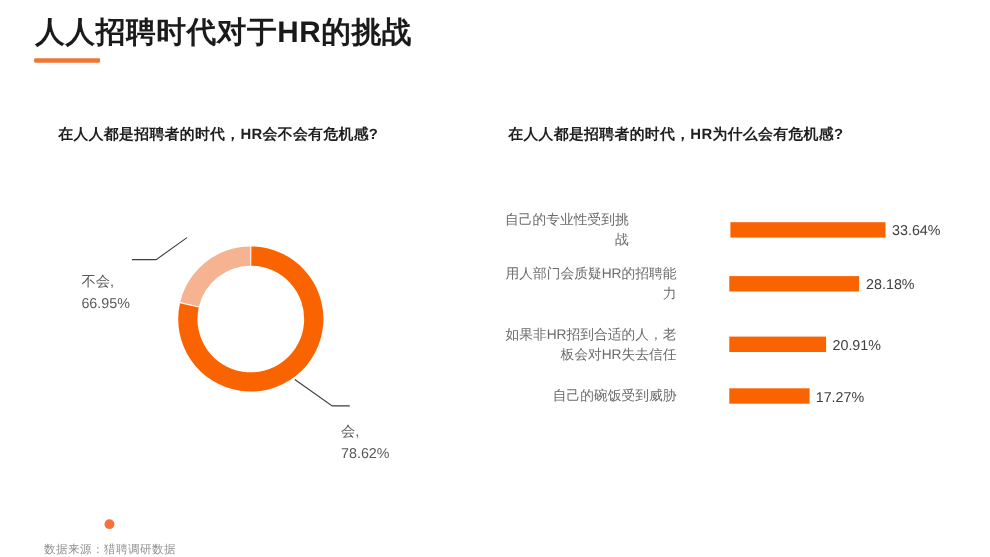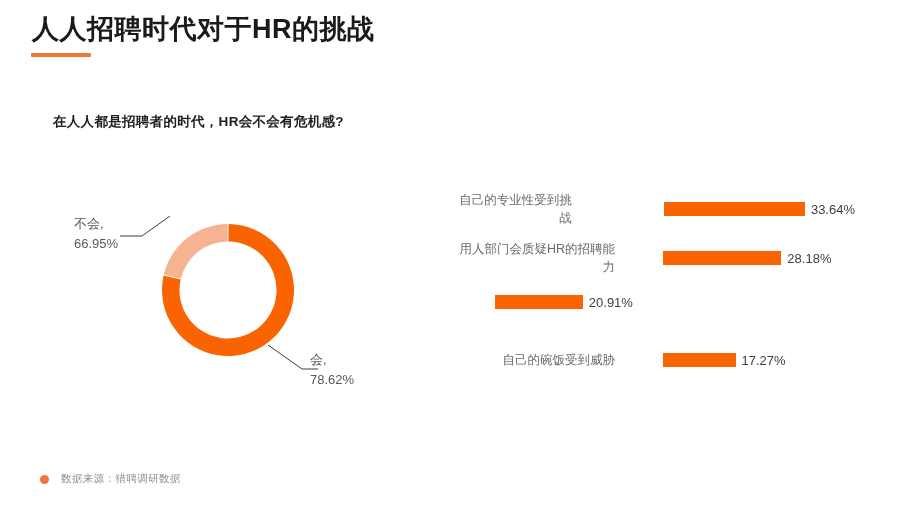--- a/index.html
+++ b/index.html
@@ -66,21 +66,21 @@
 
   .donut-label {
     position: absolute;
     font-size: 13px;
     color: #595959;
     line-height: 1.55;
     white-space: nowrap;
   }
   #label-no  { left: 74px;  top: 214px; text-align: left; }
   #label-yes { left: 310px; top: 350px; text-align: left; }
-  .donut-label .lbl-name { display: block; }
+  .donut-label .lbl-name { display: block; margin-top: 32px; }
   .donut-label .lbl-val  { display: block; }
 
   
   .leader { position: absolute; overflow: visible; }
   #leader-no  { left: 120px; top: 214px; }
   #leader-yes { left: 268px; top: 345px; }
 
   
   #bar-chart {
     position: absolute;
@@ -125,20 +125,21 @@
   }
 
   
   #footer {
     position: absolute;
     left: 40px;
     top: 472px;
     display: flex;
     align-items: center;
     gap: 12px;
+    flex-direction: column;
   }
   #footer-dot {
     width: 9px;
     height: 9px;
     border-radius: 50%;
     background: #f7713a;
     flex: 0 0 auto;
   }
   #footer-text {
     font-size: 10.5px;
@@ -149,20 +150,21 @@
 </style>
 </head>
 <body>
 
 <div id="slide">
 
   <div class="page-title">人人招聘时代对于HR的挑战</div>
   <div class="title-rule"></div>
 
   <div class="panel-subtitle" id="subtitle-left">在人人都是招聘者的时代，HR会不会有危机感?</div>
+  <div class="panel-subtitle" id="subtitle-right">在人人都是招聘者的时代，HR为什么会有危机感?</div>
 
   <div id="donut-wrap">
     <svg id="donut-svg" width="134" height="134" viewBox="0 0 134 134">
       <g id="donut-slices">
           <path d="M 67.51835745865495 1.0020355954438855 A 66 66 0 1 1 2.58497379709776 52.62278193531804 L 19.664715593321837 56.43492308883219 A 48.5 48.5 0 1 0 67.3809141931025 18.5014958542277 Z" fill="#fa6400"></path>
           <path d="M 2.818748045227366 51.61276836081311 A 66 66 0 0 1 66.48164254134507 1.0020355954438855 L 66.61908580689752 18.5014958542277 A 48.5 48.5 0 0 0 19.83650424535648 55.692716143930845 Z" fill="#f5b391"></path>
         </g>
     </svg>
   </div>
 
@@ -191,20 +193,21 @@
         </div>
       </div>
       <div class="bar-row" style="top: 52px; justify-content: center;">
         <div class="bar-cat">用人部门会质疑HR的招聘能力</div>
         <div class="bar-track">
           <div class="bar-fill" style="width: 118.356px; background: rgb(250, 100, 0);"></div>
           <span class="bar-value">28.18%</span>
         </div>
       </div>
       <div class="bar-row" style="top: 107px;">
+        <div class="bar-cat">如果非HR招到合适的人，老板会对HR失去信任</div>
         <div class="bar-track">
           <div class="bar-fill" style="width: 87.822px; background: rgb(250, 100, 0);"></div>
           <span class="bar-value">20.91%</span>
         </div>
       </div>
       <div class="bar-row" style="top: 163px;">
         <div class="bar-cat">自己的碗饭受到威胁</div>
         <div class="bar-track">
           <div class="bar-fill" style="width: 72.534px; background: rgb(250, 100, 0);"></div>
           <span class="bar-value">17.27%</span>

